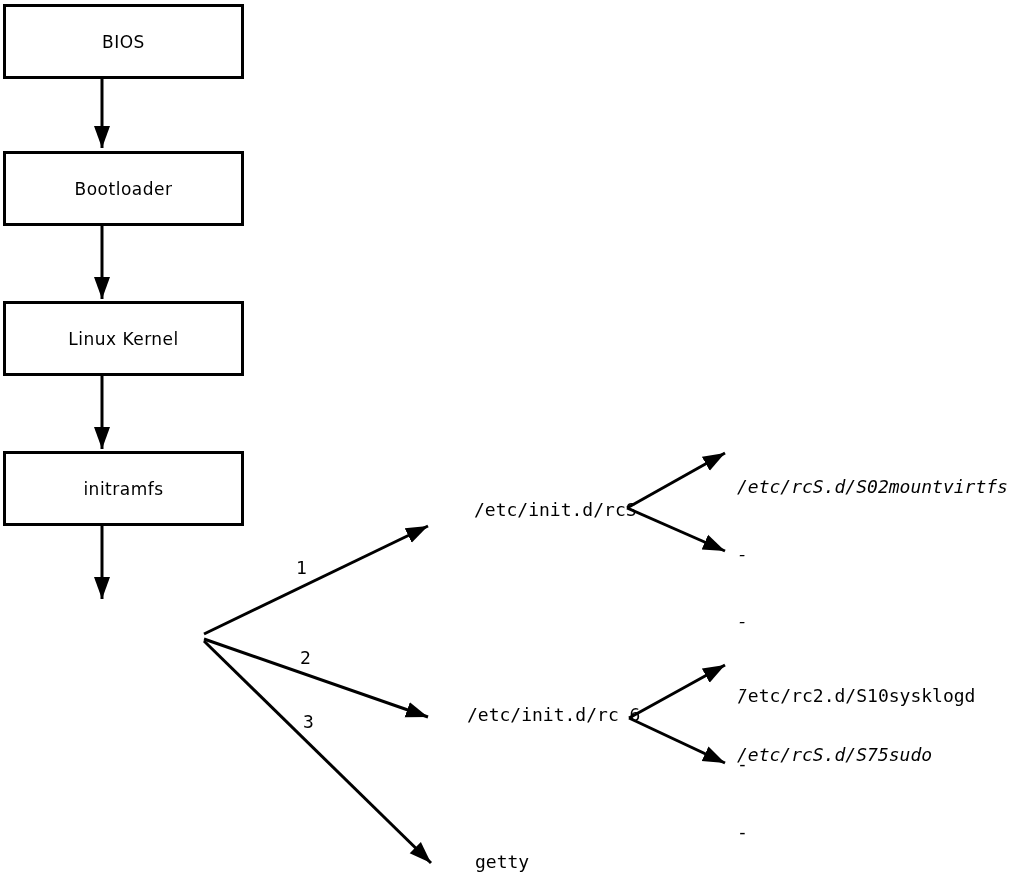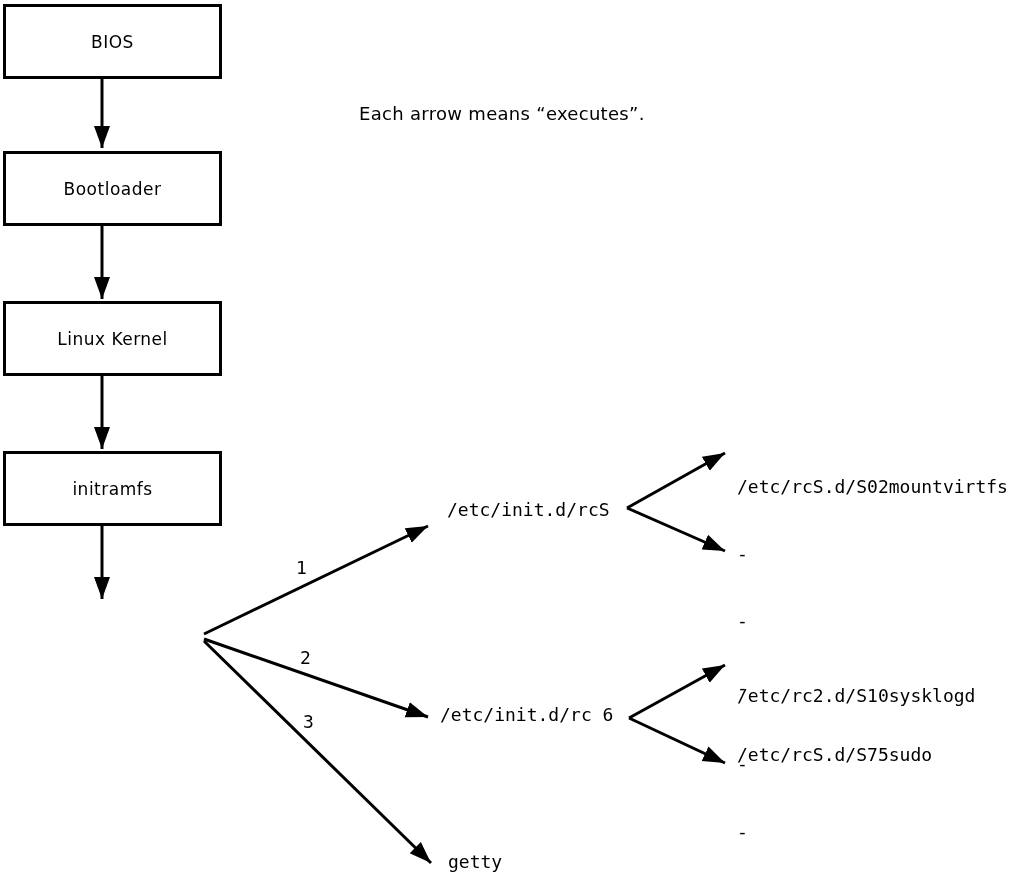--- a/index.html
+++ b/index.html
@@ -19,21 +19,21 @@
   #arrow-layer {
     position: absolute;
     left: 0;
     top: 0;
     width: 1024px;
     height: 875px;
   }
   .node-box {
     position: absolute;
     left: 3px;
-    width: 219px;
+    width: 241px;
     height: 75px;
     box-sizing: border-box;
     border: 3px solid #000000;
     background: #ffffff;
     display: flex;
     align-items: center;
     justify-content: center;
     font-size: 17px;
     letter-spacing: 0.5px;
   }
@@ -44,35 +44,36 @@
     font-size: 18px;
     letter-spacing: 0.3px;
     white-space: nowrap;
   }
   .mono {
     position: absolute;
     font-family: "DejaVu Sans Mono", monospace;
     font-size: 18px;
     white-space: nowrap;
     line-height: 21px;
+    margin-left: 27px;
   }
   .branch-num {
     position: absolute;
     font-family: "DejaVu Sans Mono", monospace;
     font-size: 18px;
     line-height: 20px;
   }
   .child-list {
     position: absolute;
     left: 737px;
     font-family: "DejaVu Sans Mono", monospace;
     font-size: 18px;
     white-space: pre;
   }
-  .child-list.fan1 { top: 432px; }
+  .child-list.fan1 { top: 432px; font-style: italic; }
   .child-list.fan1 .child-line { line-height: 25px; height: 25px; }
   .child-list.fan2 { top: 641px; }
   .child-list.fan2 .child-line { line-height: 26px; height: 26px; }
 </style>
 </head>
 <body>
 
 <div id="canvas">
 
   <svg id="arrow-layer" viewBox="0 0 1024 875" xmlns="http://www.w3.org/2000/svg">
@@ -91,21 +92,20 @@
     <line x1="204" y1="639" x2="428" y2="717" stroke="#000000" stroke-width="3" marker-end="url(#ah)"></line>
     <line x1="204" y1="641" x2="431" y2="863" stroke="#000000" stroke-width="3" marker-end="url(#ah)"></line>
 
     <line x1="627" y1="508" x2="725" y2="453" stroke="#000000" stroke-width="3" marker-end="url(#ah)"></line>
     <line x1="627" y1="508" x2="725" y2="551" stroke="#000000" stroke-width="3" marker-end="url(#ah)"></line>
 
     <line x1="629" y1="718" x2="725" y2="665" stroke="#000000" stroke-width="3" marker-end="url(#ah)"></line>
     <line x1="629" y1="718" x2="725" y2="763" stroke="#000000" stroke-width="3" marker-end="url(#ah)"></line>
   </svg>
 
-  <div class="note">Each arrow means “executes”.</div>
 
   <div class="node-box" style="top:4px">
     <span>BIOS</span>
   </div>
   <div class="node-box" style="top:151px">
     <span>Bootloader</span>
   </div>
   <div class="node-box" style="top:451px">
     <span>initramfs</span>
   </div>

